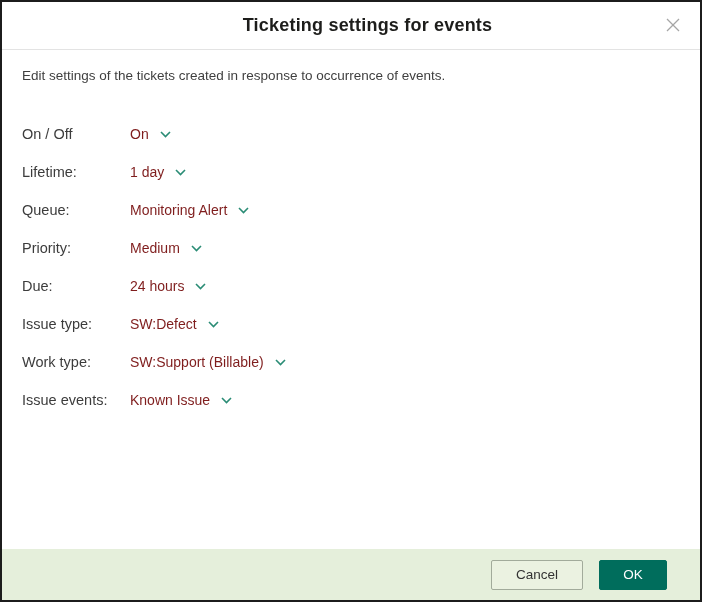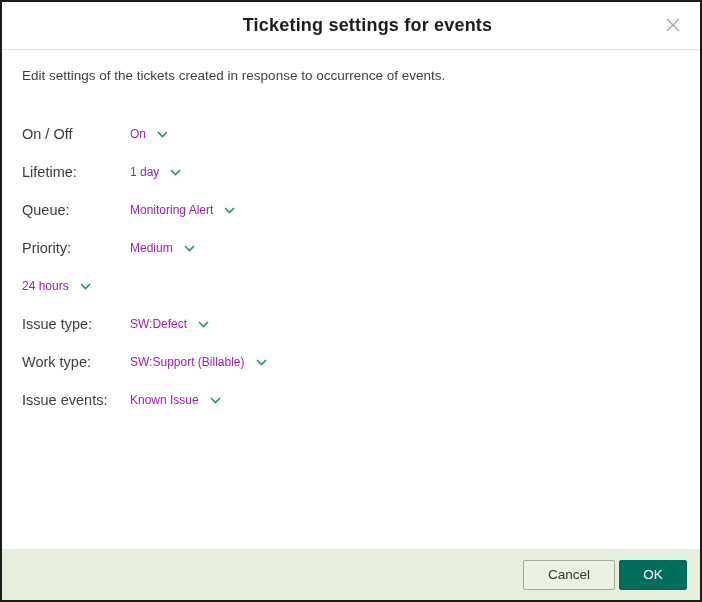--- a/index.html
+++ b/index.html
@@ -72,40 +72,40 @@
   .dropdown {
     display: inline-flex;
     align-items: center;
     cursor: pointer;
     background: none;
     border: none;
     padding: 0;
     font-family: inherit;
   }
   .dropdown-value {
-    font-size: 12px;
-    color: #a21caf;
+    font-size: 14px;
+    color: #7f1d1d;
   }
   .dropdown .chevron {
     margin-left: 11px;
     display: inline-flex;
     align-items: center;
   }
   .dialog-footer {
     position: absolute;
     left: 0;
     right: 0;
     bottom: 0;
     height: 51px;
     background: #e5efdb;
     display: flex;
     align-items: center;
     justify-content: flex-end;
-    padding-right: 13px;
-    gap: 4px;
+    padding-right: 33px;
+    gap: 16px;
   }
   .btn {
     height: 30px;
     box-sizing: border-box;
     font-family: inherit;
     font-size: 13.5px;
     border-radius: 2px;
     cursor: pointer;
     display: inline-flex;
     align-items: center;
@@ -188,20 +188,21 @@
           <span class="dropdown-value">Medium</span>
           <span class="chevron">
             <svg width="11" height="7" viewBox="0 0 11 7">
                 <polyline points="1,1 5.5,5.5 10,1" fill="none" stroke="#2a8c75" stroke-width="1.6"></polyline>
               </svg>
           </span>
         </button>
       </div>
 
       <div class="settings-row">
+        <span class="settings-label">Due:</span>
         <button class="dropdown">
           <span class="dropdown-value">24 hours</span>
           <span class="chevron">
             <svg width="11" height="7" viewBox="0 0 11 7">
                 <polyline points="1,1 5.5,5.5 10,1" fill="none" stroke="#2a8c75" stroke-width="1.6"></polyline>
               </svg>
           </span>
         </button>
       </div>
 

